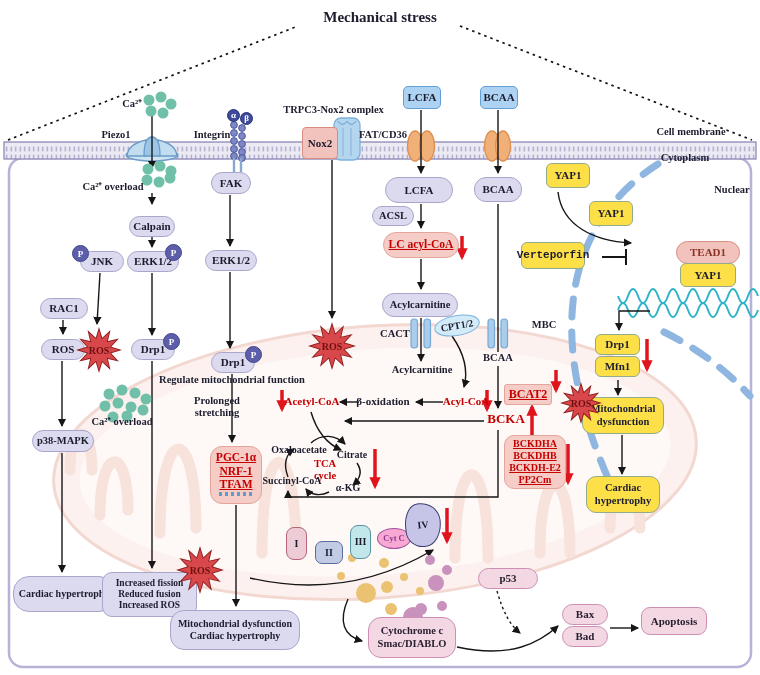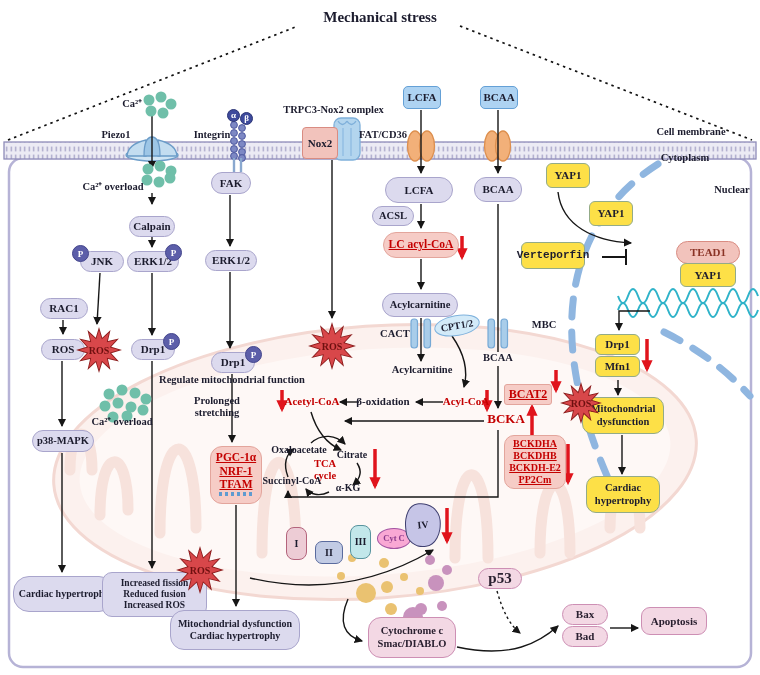--- a/index.html
+++ b/index.html
@@ -269,21 +269,21 @@
 <div class="n lav" style="left:40px;top:298px;width:48px;height:21px;">RAC1</div>
 <div class="n lav" style="left:41px;top:339px;width:44px;height:21px;">ROS</div>
 <div class="n lav" style="left:131px;top:339px;width:44px;height:21px;">Drp1</div>
 <div class="n lav" style="left:211px;top:352px;width:44px;height:21px;">Drp1</div>
 <div class="n txt" style="left:150px;top:374px;width:164px;height:12px;font-size:10.5px;white-space:nowrap;">Regulate mitochondrial function</div>
 <div class="n txt" style="left:186px;top:394px;width:62px;height:26px;font-size:10.5px;">Prolonged
 stretching</div>
 <div class="n lav" style="left:32px;top:430px;width:62px;height:22px;font-size:10.5px;">p38-MAPK</div>
 <div class="n txt" style="left:88px;top:416px;width:68px;height:13px;font-size:10.5px;white-space:nowrap;">Ca²⁺ overload</div>
 <div class="n lav" style="left:13px;top:576px;width:102px;height:36px;font-size:10px;border-radius:16px;">Cardiac hypertrophy</div>
-<div class="n lav" style="left:102px;top:572px;width:105px;height:45px;font-size:9.5px;border-radius:10px;">Increased fission
+<div class="n lav" style="left:102px;top:572px;width:95px;height:45px;font-size:9.5px;border-radius:10px;">Increased fission
 Reduced fusion
 Increased ROS</div>
 <div class="n pink" style="left:210px;top:446px;width:52px;height:58px;font-size:11.5px;border-radius:12px;align-items:flex-start;padding-top:4px;">PGC-1α
 NRF-1
 TFAM</div>
 <div class="zigzag" style="left:219px;top:492px;width:35px;"></div>
 <div class="n lav" style="left:170px;top:610px;width:130px;height:40px;font-size:10px;border-radius:14px;">Mitochondrial dysfunction
 Cardiac hypertrophy</div>
 
 <div class="n lav" style="left:385px;top:177px;width:68px;height:26px;border-radius:13px;">LCFA</div>
@@ -326,21 +326,21 @@
 hypertrophy</div>
 
 <div class="n etc" style="left:286px;top:527px;width:21px;height:33px;font-size:10px;background:#edccd5;border:1.5px solid #b4647c;border-radius:8px;">I</div>
 <div class="n etc" style="left:315px;top:541px;width:28px;height:23px;font-size:10px;background:#c2cbe4;border:1.5px solid #5a6b9e;border-radius:7px;">II</div>
 <div class="n etc" style="left:350px;top:525px;width:21px;height:34px;font-size:10px;background:#c2e7ea;border:1.5px solid #58949e;border-radius:8px;">III</div>
 <div class="n etc" style="left:377px;top:528px;width:34px;height:21px;font-size:8.5px;background:#f9a8d4;border:1.5px solid #a253a2;border-radius:50%;color:#8b3a8b;">Cyt C</div>
 <div class="n etc" style="left:405px;top:503px;width:36px;height:44px;font-size:10px;background:#c6c5e7;border:1.5px solid #3f3f70;border-radius:42% 58% 50% 50% / 55% 45% 60% 40%;transform:rotate(-6deg);">IV</div>
 
 <div class="n rose" style="left:368px;top:617px;width:88px;height:41px;font-size:10.5px;border-radius:13px;">Cytochrome c
 Smac/DIABLO</div>
-<div class="n rose" style="left:478px;top:568px;width:44px;height:21px;font-size:15px;">p53</div>
+<div class="n rose" style="left:478px;top:568px;width:60px;height:21px;font-size:11px;">p53</div>
 <div class="n rose" style="left:562px;top:604px;width:46px;height:21px;">Bax</div>
 <div class="n rose" style="left:562px;top:626px;width:46px;height:21px;">Bad</div>
 <div class="n rose" style="left:641px;top:607px;width:66px;height:28px;border-radius:9px;">Apoptosis</div>
 
 <div class="p-badge" style="left:72px;top:245px;">P</div>
 <div class="p-badge" style="left:165px;top:244px;">P</div>
 <div class="p-badge" style="left:163px;top:333px;">P</div>
 <div class="p-badge" style="left:245px;top:346px;">P</div>
 
 <div class="star" style="left:76px;top:327px;width:46px;height:46px;">

